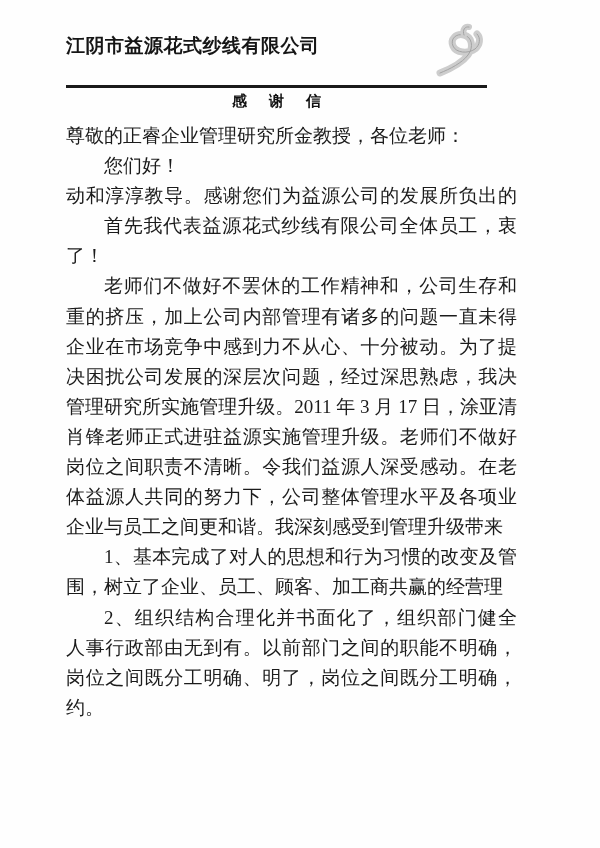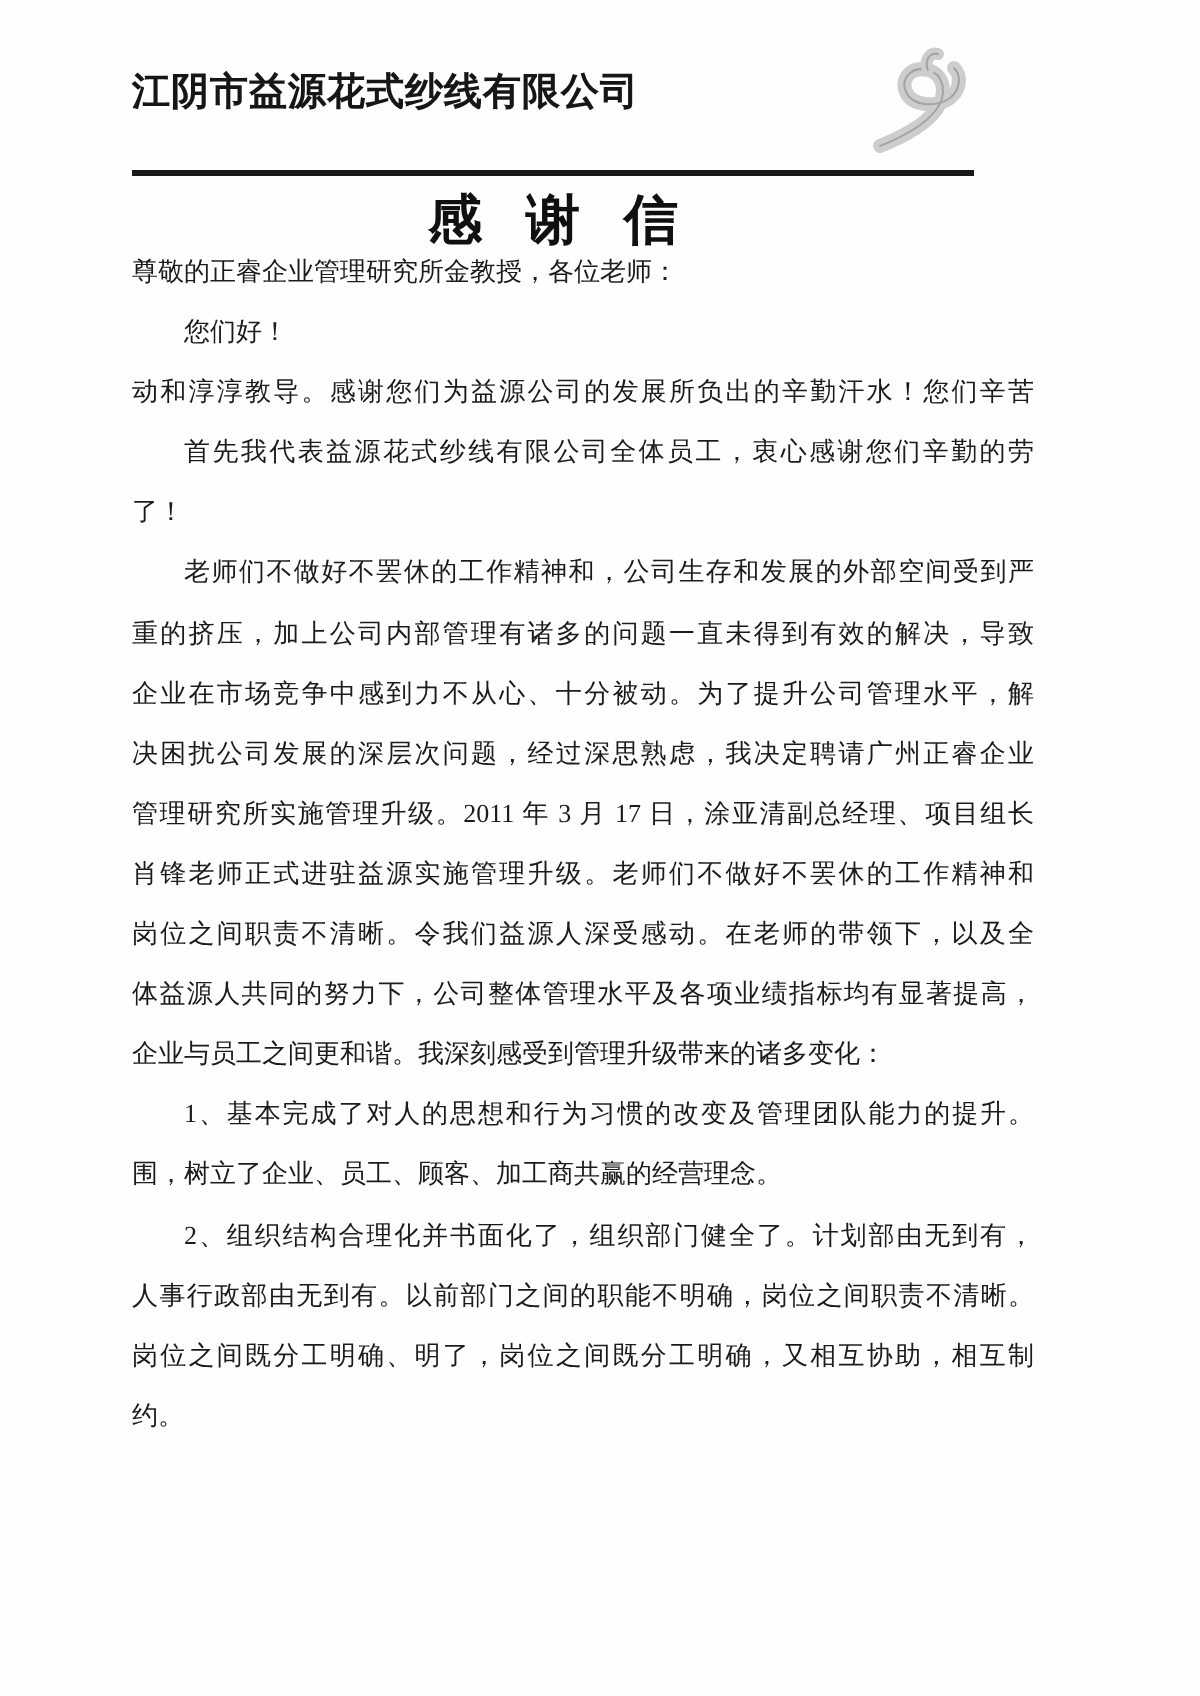--- a/index.html
+++ b/index.html
@@ -35,35 +35,35 @@
     width: 421px; height: 2.5px;
     background: #1a1a1a;
   }
   .letter-title {
     position: absolute;
     left: 66px; top: 92px;
     width: 421px;
     box-sizing: border-box;
     padding-left: 22px;      
     text-align: center;
-    font-size: 27px;
+    font-size: 15px;
     font-weight: bold;
     letter-spacing: 22px;
     color: #101010;
     white-space: nowrap;
   }
   .letter-body {
     position: absolute;
     left: 66px; top: 121px;
     width: 451px;
   }
   .line {
     height: 30.1px;
     line-height: 30.1px;
-    font-size: 13px;
+    font-size: 19px;
     font-weight: 500;
     color: #1b1b1b;
     text-align: left;
     overflow: hidden;
   }
   .line.fill {
     text-align: justify;
     text-align-last: justify;
   }
   .line.indent {

